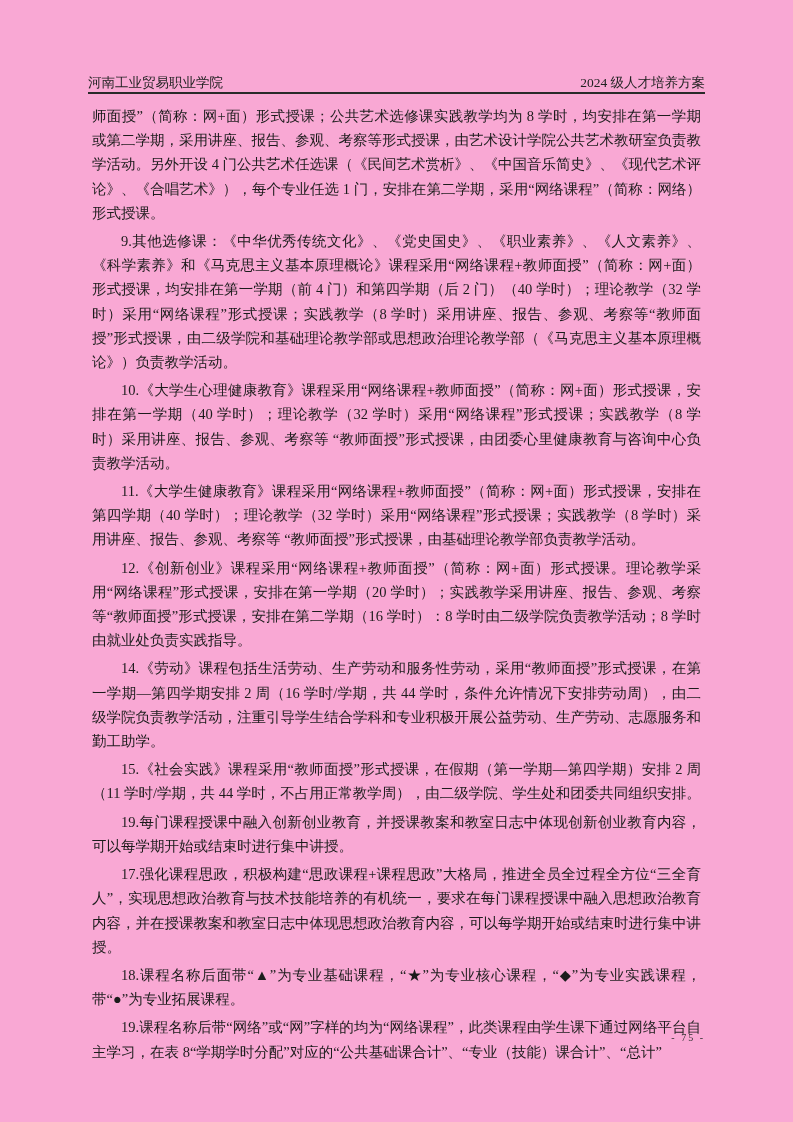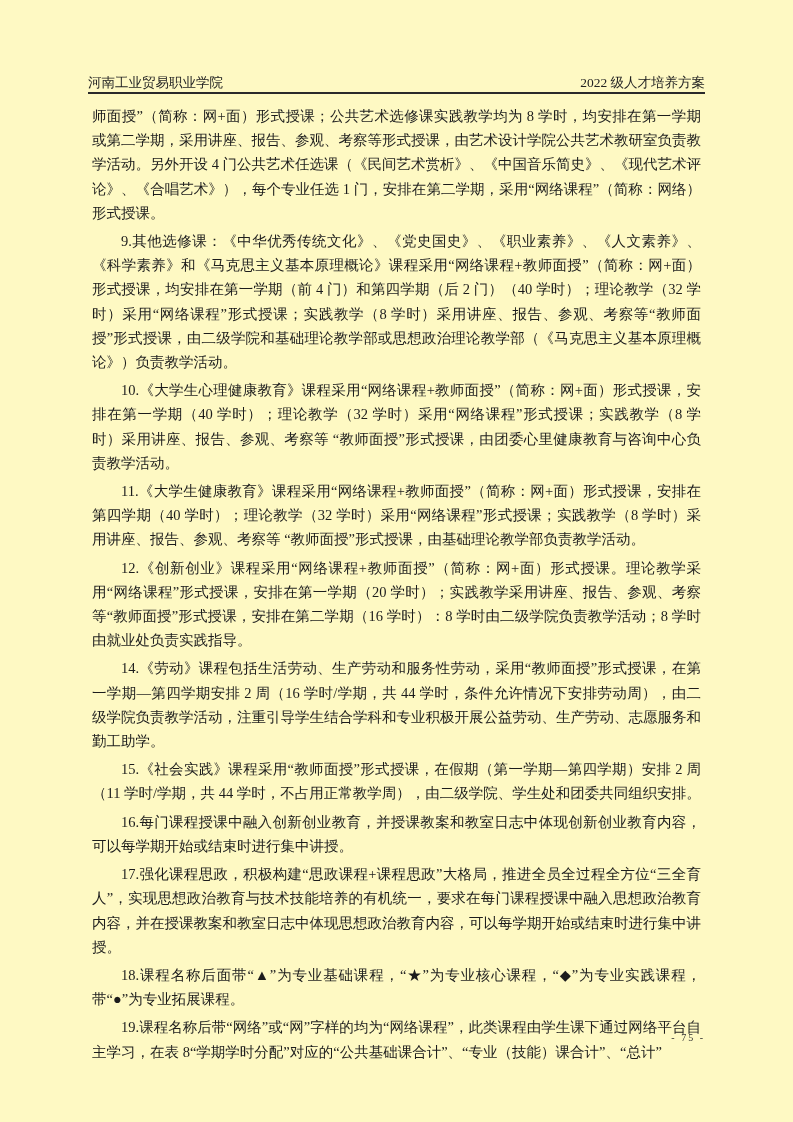--- a/index.html
+++ b/index.html
@@ -4,21 +4,21 @@
 <style>
   html, body {
     margin: 0;
     padding: 0;
     background: #ffffff;
   }
   .page {
     position: relative;
     width: 793px;
     height: 1122px;
-    background: #fef9c3;
+    background: #f9a8d4;
     font-family: "Liberation Serif", "DejaVu Serif", serif;
     color: #1c1c1c;
     overflow: hidden;
     box-sizing: border-box;
   }
   .header {
     position: absolute;
     left: 88px;
     right: 88px;
     top: 74px;
@@ -65,34 +65,34 @@
     letter-spacing: 2px;
   }
 </style>
 </head>
 <body>
 
 <div class="page">
 
   <div class="header">
     <span>河南工业贸易职业学院</span>
-    <span>2022 级人才培养方案</span>
+    <span>2024 级人才培养方案</span>
   </div>
 
   <div class="header-rule"></div>
 
   <div class="doc-body">
       <p class="para">师面授”（简称：网+面）形式授课；公共艺术选修课实践教学均为 8 学时，均安排在第一学期或第二学期，采用讲座、报告、参观、考察等形式授课，由艺术设计学院公共艺术教研室负责教学活动。另外开设 4 门公共艺术任选课（《民间艺术赏析》、《中国音乐简史》、《现代艺术评论》、《合唱艺术》），每个专业任选 1 门，安排在第二学期，采用“网络课程”（简称：网络）形式授课。</p>
       <p class="para indent">9.其他选修课：《中华优秀传统文化》、《党史国史》、《职业素养》、《人文素养》、《科学素养》和《马克思主义基本原理概论》课程采用“网络课程+教师面授”（简称：网+面）形式授课，均安排在第一学期（前 4 门）和第四学期（后 2 门）（40 学时）；理论教学（32 学时）采用“网络课程”形式授课；实践教学（8 学时）采用讲座、报告、参观、考察等“教师面授”形式授课，由二级学院和基础理论教学部或思想政治理论教学部（《马克思主义基本原理概论》）负责教学活动。</p>
       <p class="para indent">10.《大学生心理健康教育》课程采用“网络课程+教师面授”（简称：网+面）形式授课，安排在第一学期（40 学时）；理论教学（32 学时）采用“网络课程”形式授课；实践教学（8 学时）采用讲座、报告、参观、考察等 “教师面授”形式授课，由团委心里健康教育与咨询中心负责教学活动。</p>
       <p class="para indent">11.《大学生健康教育》课程采用“网络课程+教师面授”（简称：网+面）形式授课，安排在第四学期（40 学时）；理论教学（32 学时）采用“网络课程”形式授课；实践教学（8 学时）采用讲座、报告、参观、考察等 “教师面授”形式授课，由基础理论教学部负责教学活动。</p>
       <p class="para indent">12.《创新创业》课程采用“网络课程+教师面授”（简称：网+面）形式授课。理论教学采用“网络课程”形式授课，安排在第一学期（20 学时）；实践教学采用讲座、报告、参观、考察等“教师面授”形式授课，安排在第二学期（16 学时）：8 学时由二级学院负责教学活动；8 学时由就业处负责实践指导。</p>
       <p class="para indent">14.《劳动》课程包括生活劳动、生产劳动和服务性劳动，采用“教师面授”形式授课，在第一学期—第四学期安排 2 周（16 学时/学期，共 44 学时，条件允许情况下安排劳动周），由二级学院负责教学活动，注重引导学生结合学科和专业积极开展公益劳动、生产劳动、志愿服务和勤工助学。</p>
       <p class="para indent">15.《社会实践》课程采用“教师面授”形式授课，在假期（第一学期—第四学期）安排 2 周（11 学时/学期，共 44 学时，不占用正常教学周），由二级学院、学生处和团委共同组织安排。</p>
-      <p class="para indent">16.每门课程授课中融入创新创业教育，并授课教案和教室日志中体现创新创业教育内容，可以每学期开始或结束时进行集中讲授。</p>
+      <p class="para indent">19.每门课程授课中融入创新创业教育，并授课教案和教室日志中体现创新创业教育内容，可以每学期开始或结束时进行集中讲授。</p>
       <p class="para indent">17.强化课程思政，积极构建“思政课程+课程思政”大格局，推进全员全过程全方位“三全育人”，实现思想政治教育与技术技能培养的有机统一，要求在每门课程授课中融入思想政治教育内容，并在授课教案和教室日志中体现思想政治教育内容，可以每学期开始或结束时进行集中讲授。</p>
       <p class="para indent">18.课程名称后面带“▲”为专业基础课程，“★”为专业核心课程，“◆”为专业实践课程，带“●”为专业拓展课程。</p>
       <p class="para indent">19.课程名称后带“网络”或“网”字样的均为“网络课程”，此类课程由学生课下通过网络平台自主学习，在表 8“学期学时分配”对应的“公共基础课合计”、“专业（技能）课合计”、“总计”</p>
     </div>
 
   <div class="page-number">- 75 -</div>
 
 </div>
 
 </body></html>

